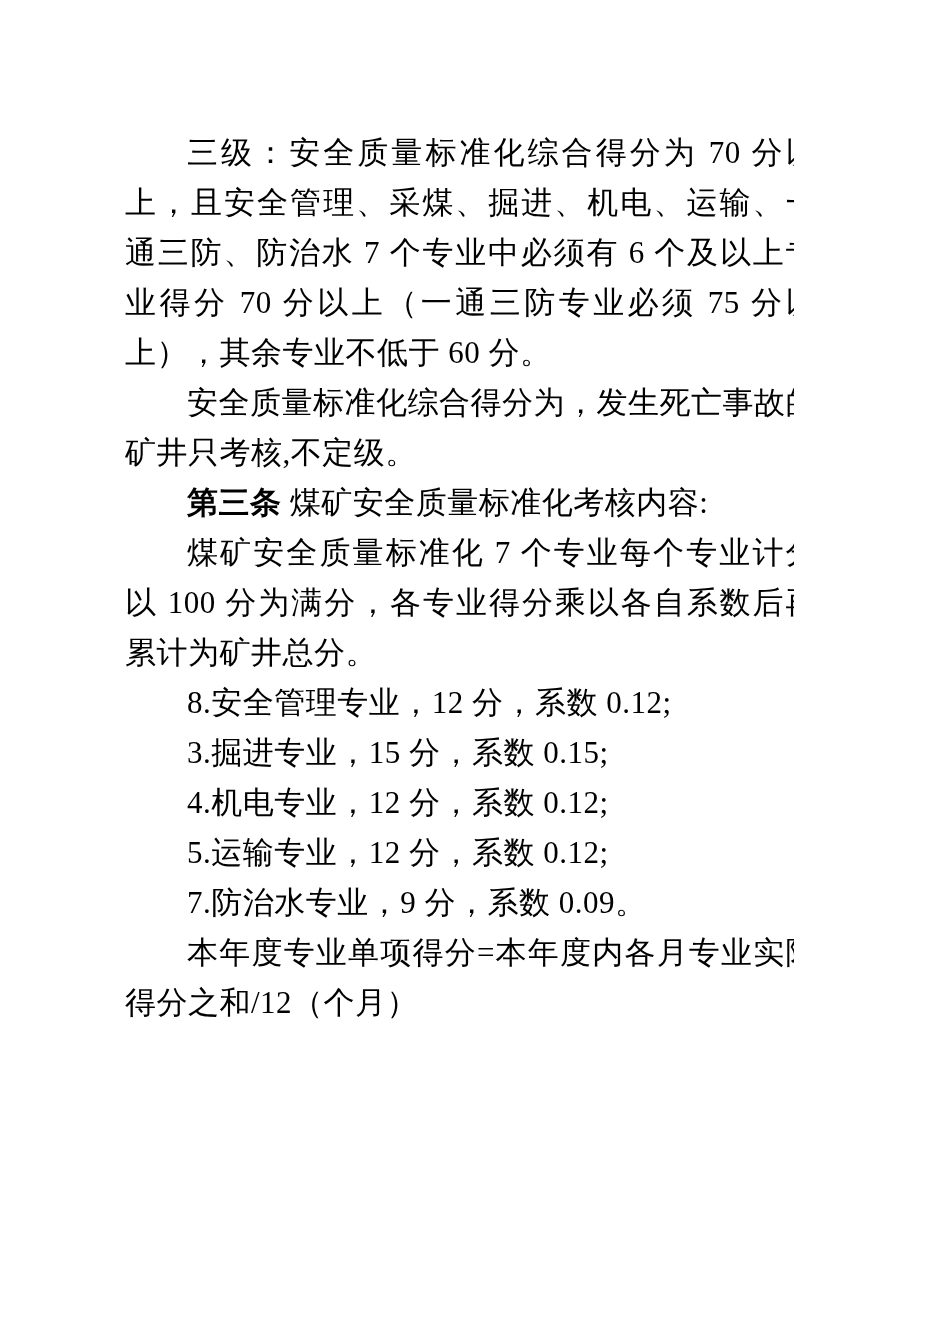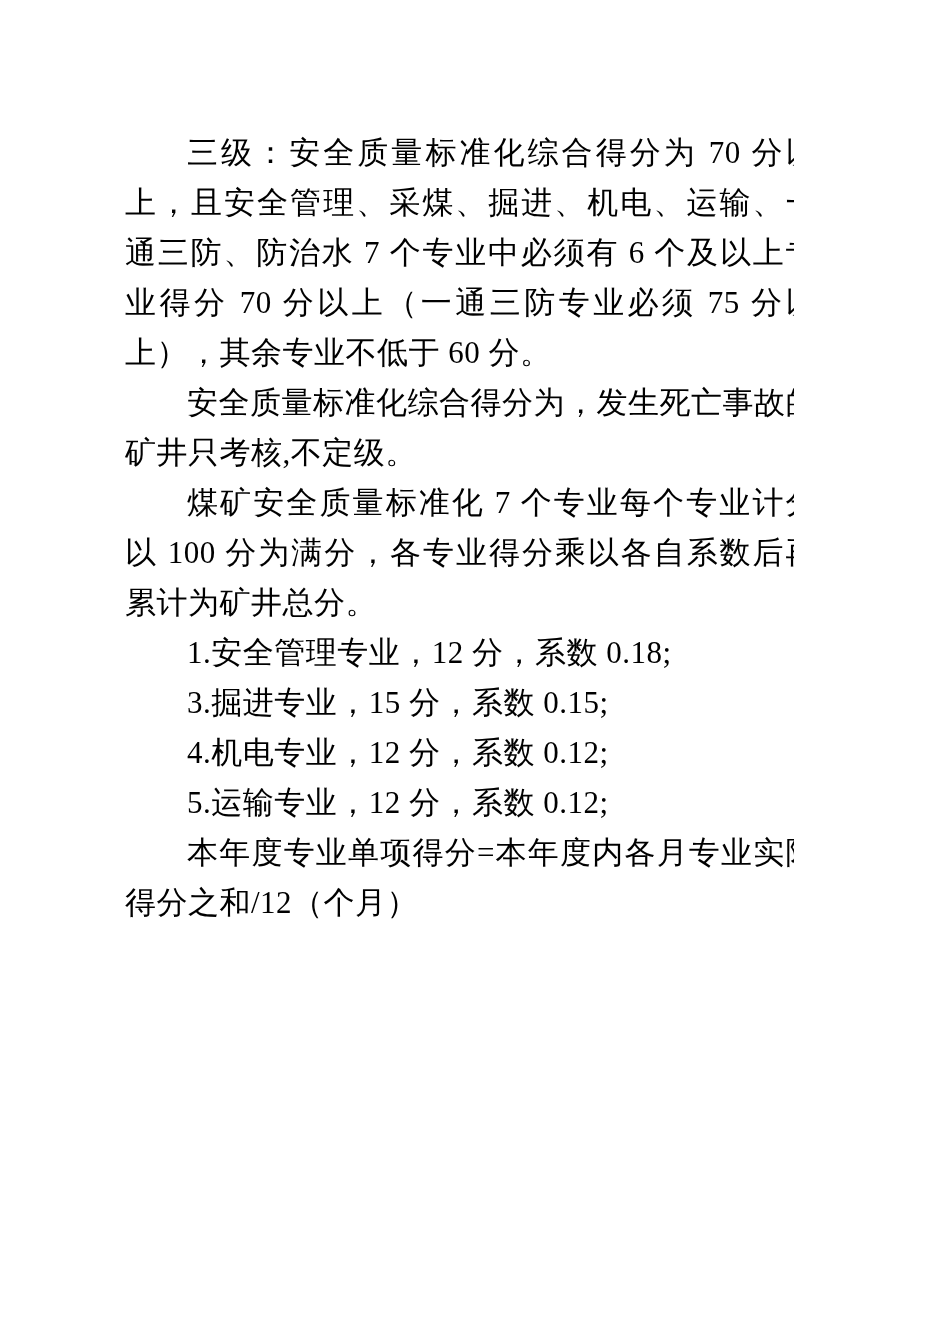--- a/index.html
+++ b/index.html
@@ -39,32 +39,34 @@
 </head>
 <body>
 
 <div class="page">
   <div class="content">
 
     <p class="para"><b class="article-no"></b><span>三级：安全质量标准化综合得分为 70 分以上，且安全管理、采煤、掘进、机电、运输、一通三防、防治水 7 个专业中必须有 6 个及以上专业得分 70 分以上（一通三防专业必须 75 分以上），其余专业不低于 60 分。</span></p>
 
     <p class="para"><b class="article-no"></b><span>安全质量标准化综合得分为，发生死亡事故的矿井只考核,不定级。</span></p>
 
+    <p class="para"><b class="article-no">第三条</b><span> 煤矿安全质量标准化考核内容:</span></p>
 
 
     <p class="para"><b class="article-no"></b><span>煤矿安全质量标准化 7 个专业每个专业计分以 100 分为满分，各专业得分乘以各自系数后再累计为矿井总分。</span></p>
 
-    <p class="para"><b class="article-no"></b><span>1.安全管理专业，12 分，系数 0.18;</span></p>
+    <p class="para"><b class="article-no"></b><span>8.安全管理专业，12 分，系数 0.12;</span></p>
 
 
     <p class="para"><b class="article-no"></b><span>3.掘进专业，15 分，系数 0.15;</span></p>
 
     <p class="para"><b class="article-no"></b><span>4.机电专业，12 分，系数 0.12;</span></p>
 
     <p class="para"><b class="article-no"></b><span>5.运输专业，12 分，系数 0.12;</span></p>
 
 
+    <p class="para"><b class="article-no"></b><span>7.防治水专业，9 分，系数 0.09。</span></p>
 
 
     <p class="para"><b class="article-no"></b><span>本年度专业单项得分=本年度内各月专业实际得分之和/12（个月）</span></p>
 
   </div>
 </div>
 
 </body></html>

